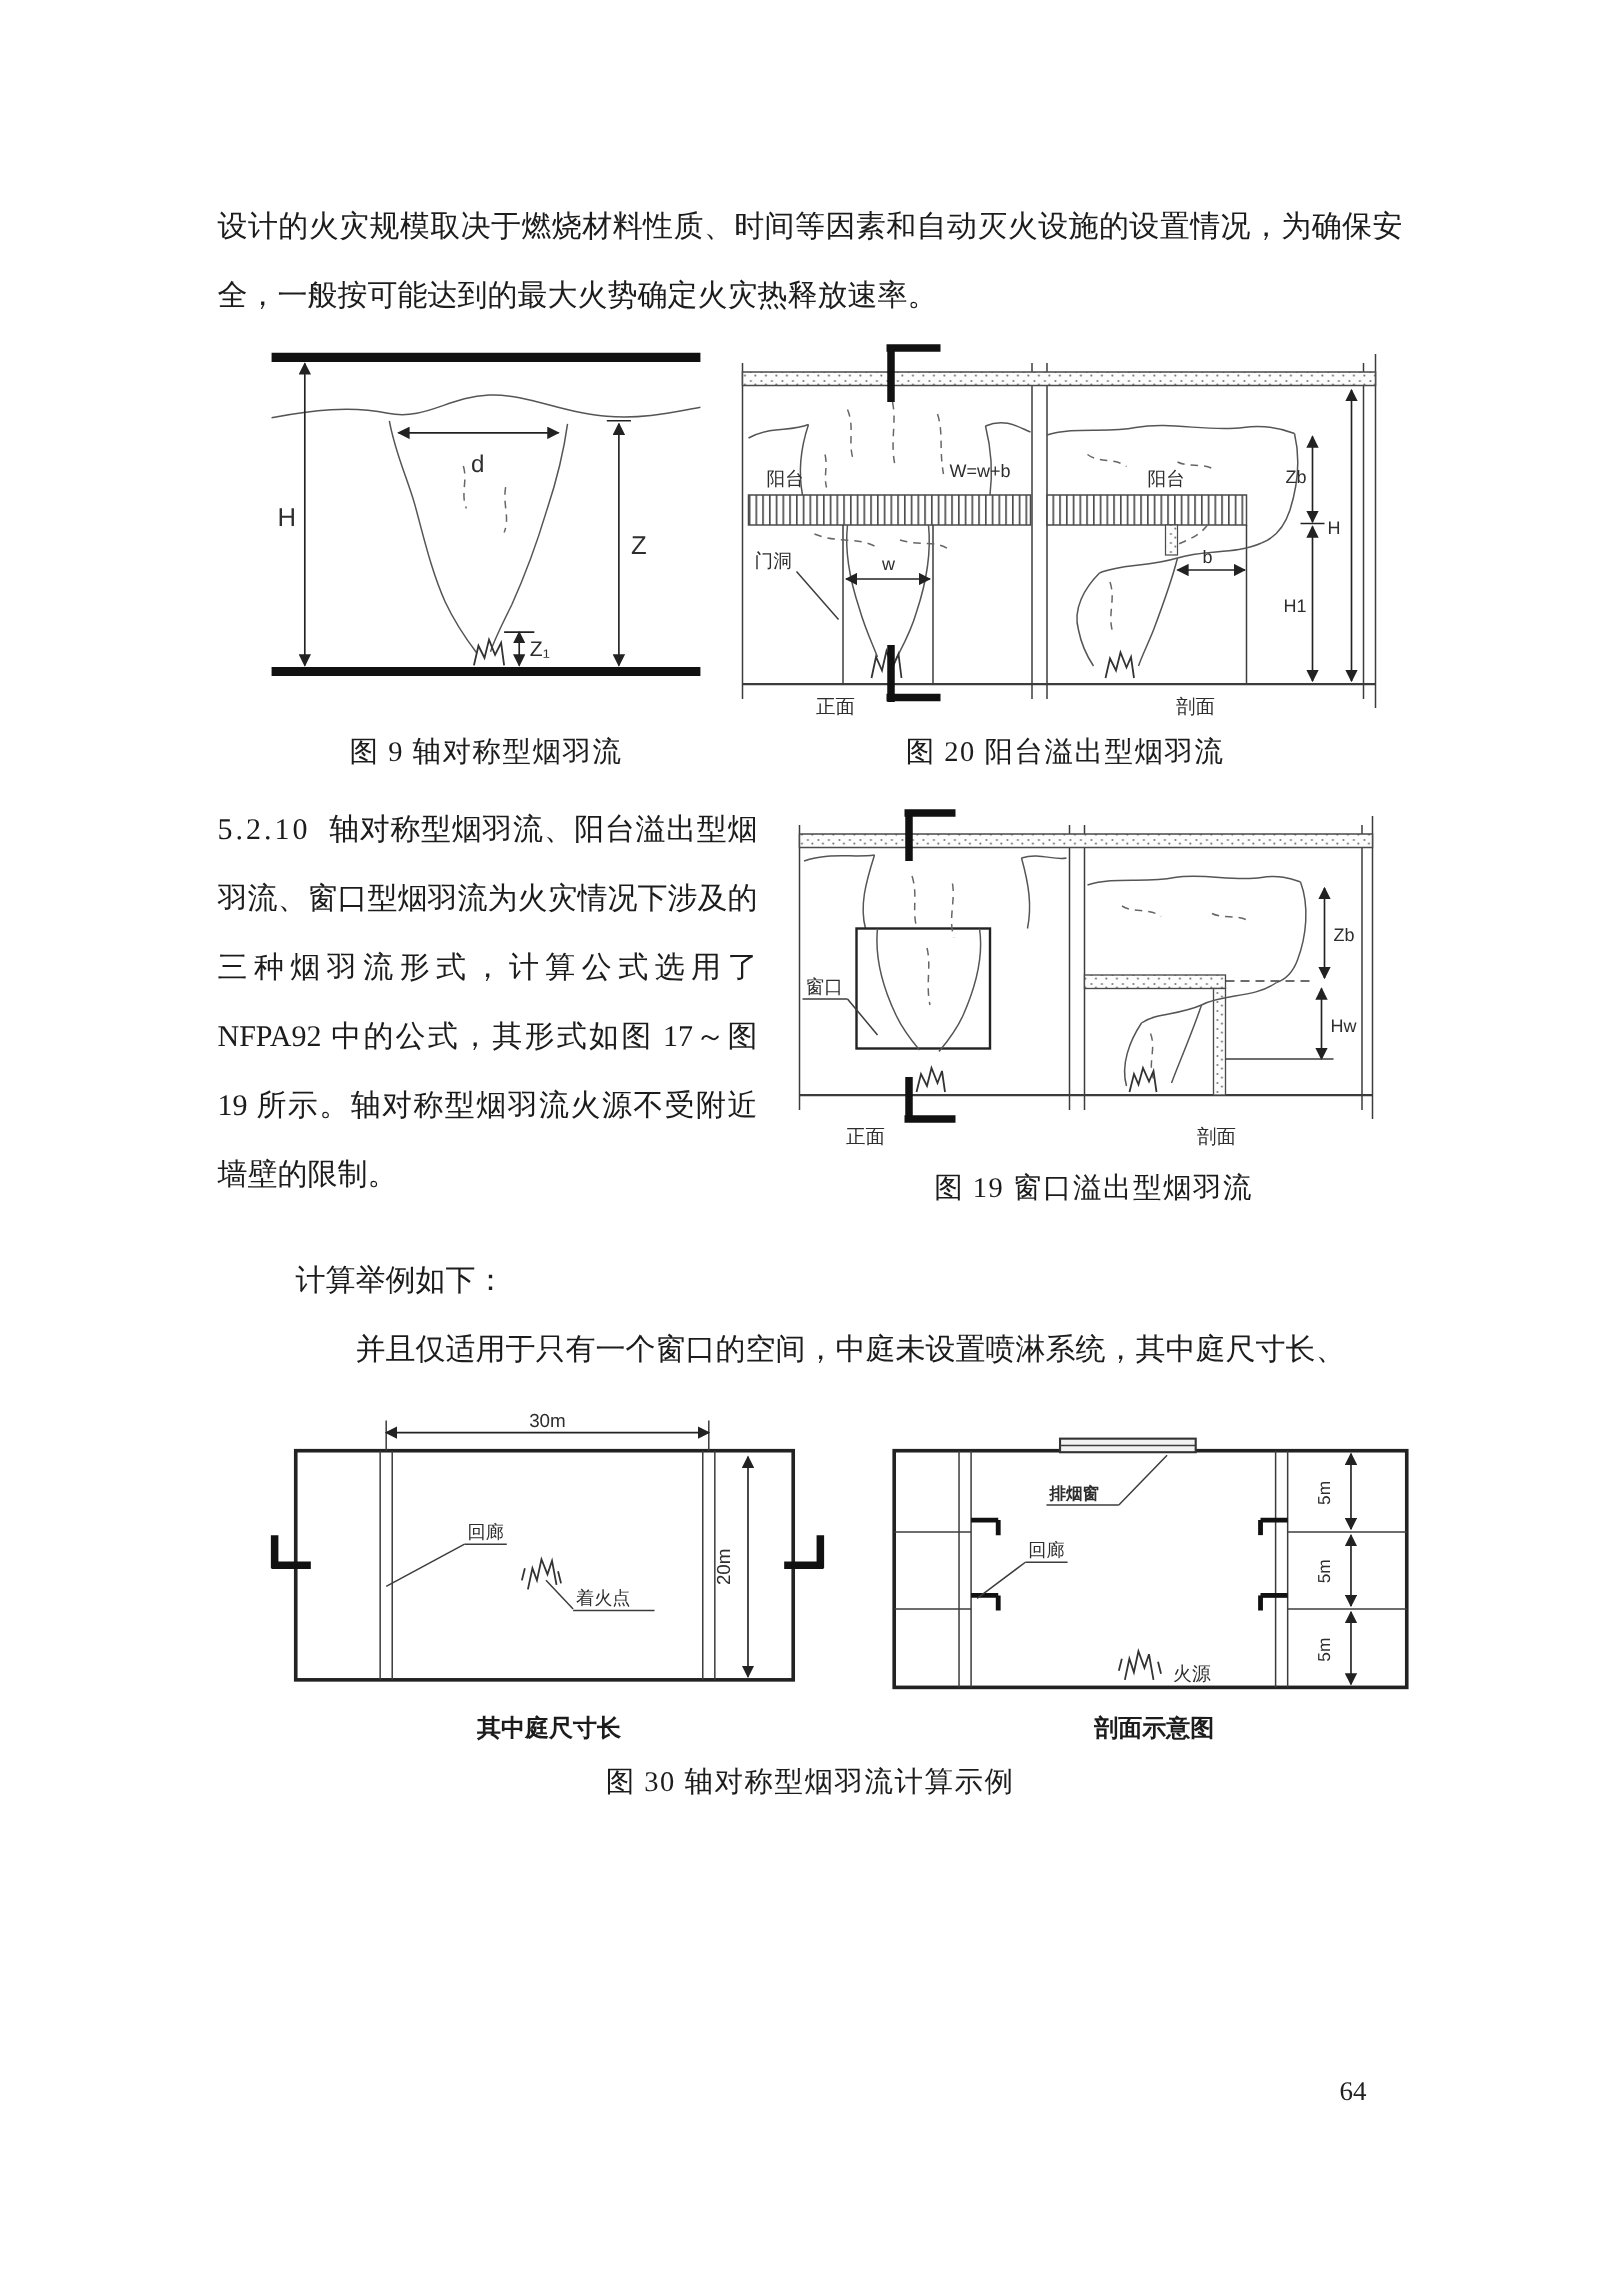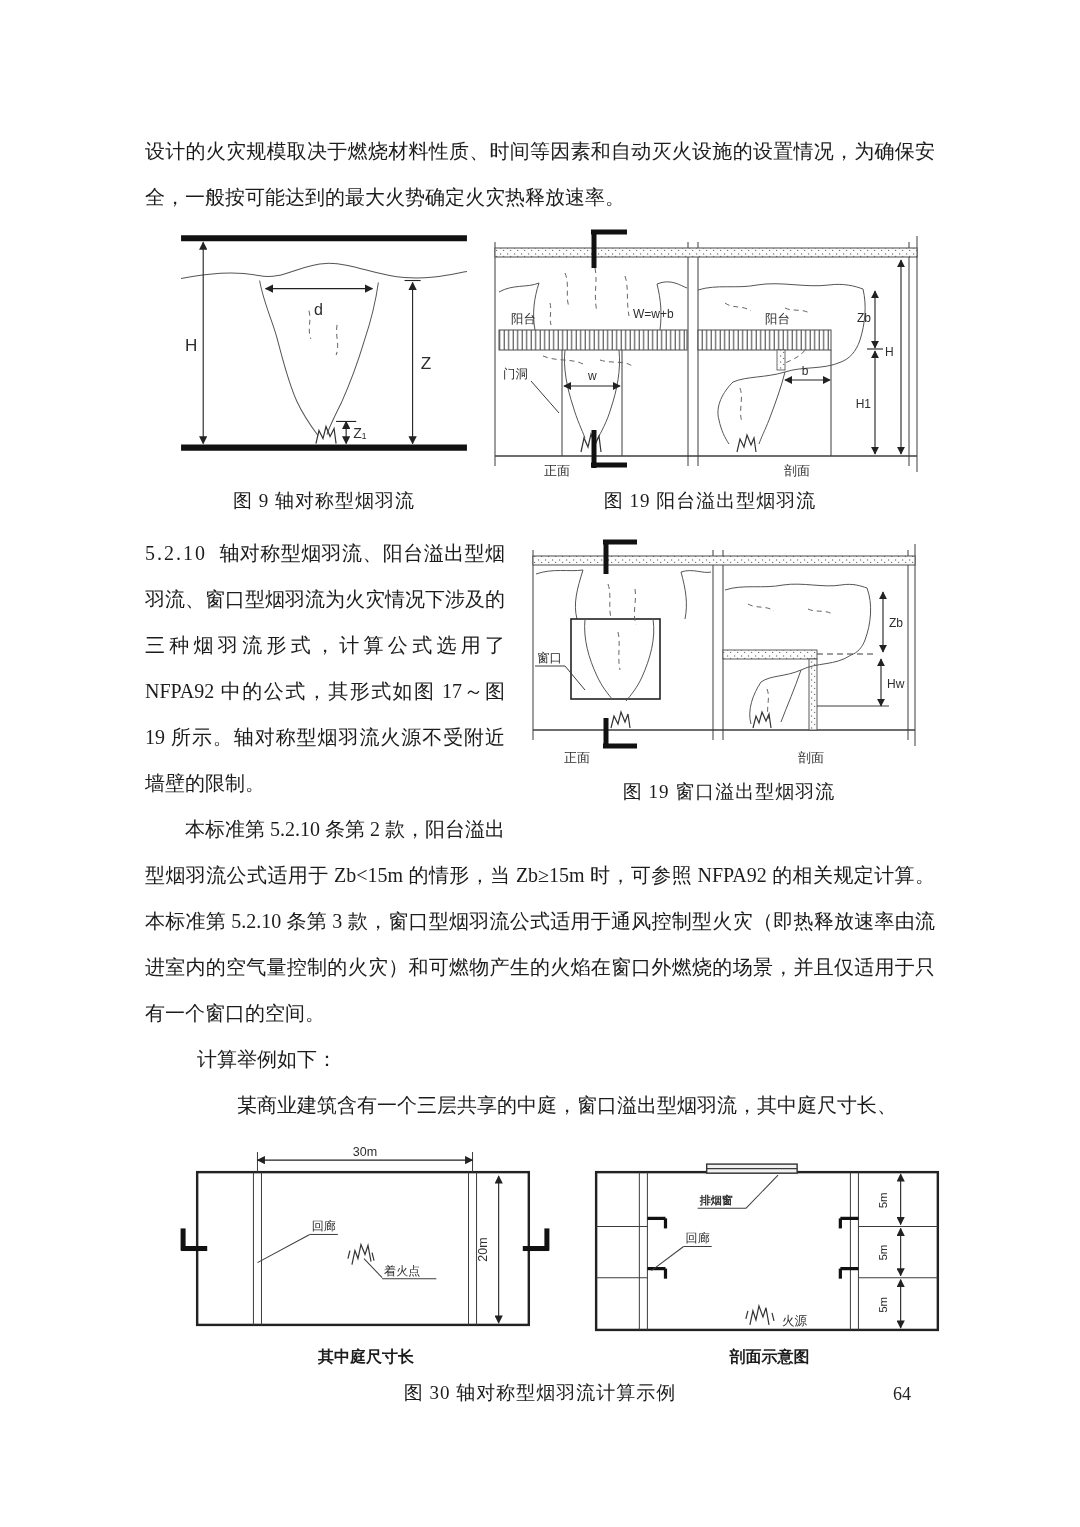--- a/index.html
+++ b/index.html
@@ -192,21 +192,21 @@
               <text x="386" y="94" font-size="12" text-anchor="end">Zb</text>
               <text x="386" y="180" font-size="12" text-anchor="end">H1</text>
             </g>
             <g>
               <line class="dim" x1="416" y1="32" x2="416" y2="226" marker-start="url(#ah)" marker-end="url(#ah)"></line>
               <text x="400" y="128" font-size="12">H</text>
             </g>
             <text x="312" y="247" font-size="13" text-anchor="middle">剖面</text>
           </g>
         </svg>
-        <div class="fig-caption">图 19  阳台溢出型烟羽流</div>
+        <div class="fig-caption">图 20  阳台溢出型烟羽流</div>
       </div>
     </div>
 
     <div class="s5210">
       <div class="fig19-float">
         <svg viewBox="0 0 410 235" width="410" height="235">
           <g>
             <line class="ln" x1="10" y1="16" x2="10" y2="206"></line>
             <line class="ln" x1="190" y1="16" x2="190" y2="206"></line>
             <line class="ln" x1="200" y1="16" x2="200" y2="206"></line>
@@ -262,25 +262,24 @@
               <line class="ln" x1="294" y1="172" x2="366" y2="172"></line>
               <text x="364" y="154" font-size="12">Hw</text>
             </g>
             <text x="288" y="228" font-size="13" text-anchor="middle">剖面</text>
           </g>
         </svg>
         <div class="fig-caption">图 19 窗口溢出型烟羽流</div>
       </div>
 
       <p class="body-par"><span class="clause-num">5.2.10</span><span>轴对称型烟羽流、阳台溢出型烟羽流、窗口型烟羽流为火灾情况下涉及的三种烟羽流形式，计算公式选用了 NFPA92 中的公式，其形式如图 17～图 19 所示。轴对称型烟羽流火源不受附近墙壁的限制。</span></p>
-      <p class="body-par indent-2">本标准第 5.2.10 条第 2 款，阳台溢出型烟羽流公式适用于 Zb&lt;15m 的情形，当 Zb≥15m 时，可参照 NFPA92 的相关规定计算。本标准第 5.2.10 条第 3 款，窗口型烟羽流公式适用于通风控制型火灾（即热释放速率由流进室内的空气量控制的火灾）和可燃物产生的火焰在窗口外燃烧的场景，并且仅适用于只有一个窗口的空间。</p>
     </div>
 
     <p class="body-par indent-26">计算举例如下：</p>
-    <p class="body-par indent-46">某商业建筑含有一个三层共享的中庭，窗口溢出型烟羽流，其中庭尺寸长、</p>
+    <p class="body-par indent-46">并且仅适用于只有一个窗口的空间，中庭未设置喷淋系统，其中庭尺寸长、</p>
 
     <div class="fig20-row">
       <div class="fig20-plan">
         <svg viewBox="0 0 380 200" width="382" height="201">
           <rect class="frame" x="22" y="28" width="330" height="152"></rect>
           <line class="ln" x1="78" y1="28" x2="78" y2="180"></line>
           <line class="ln" x1="86" y1="28" x2="86" y2="180"></line>
           <line class="ln" x1="292" y1="28" x2="292" y2="180"></line>
           <line class="ln" x1="300" y1="28" x2="300" y2="180"></line>
           <g>

